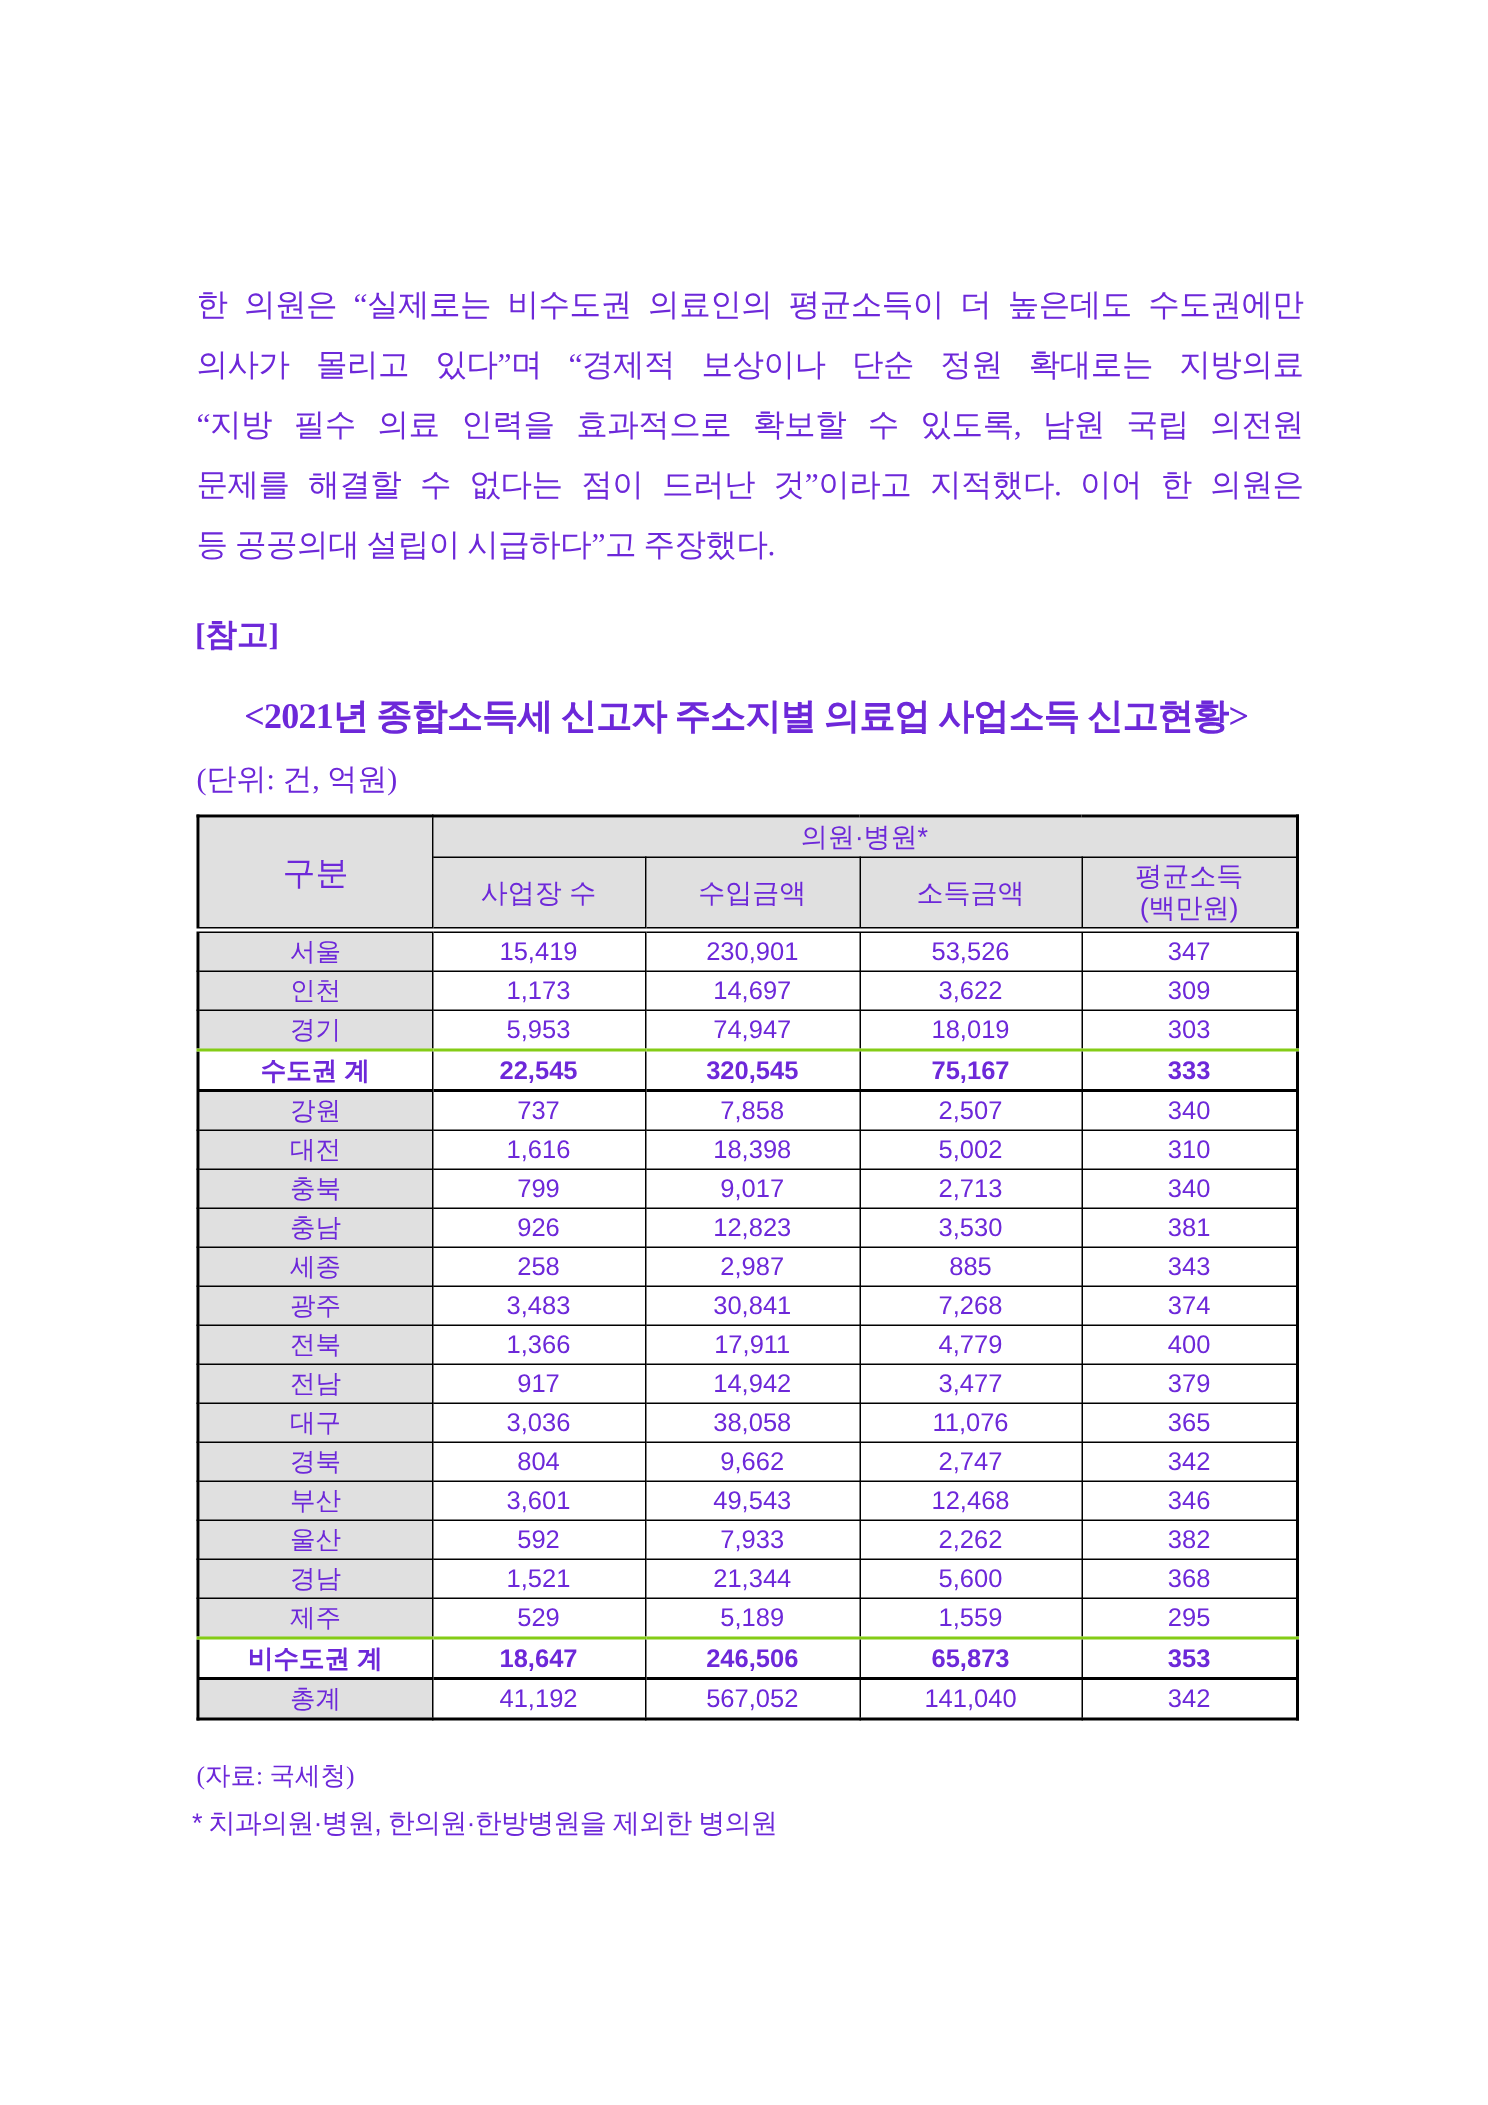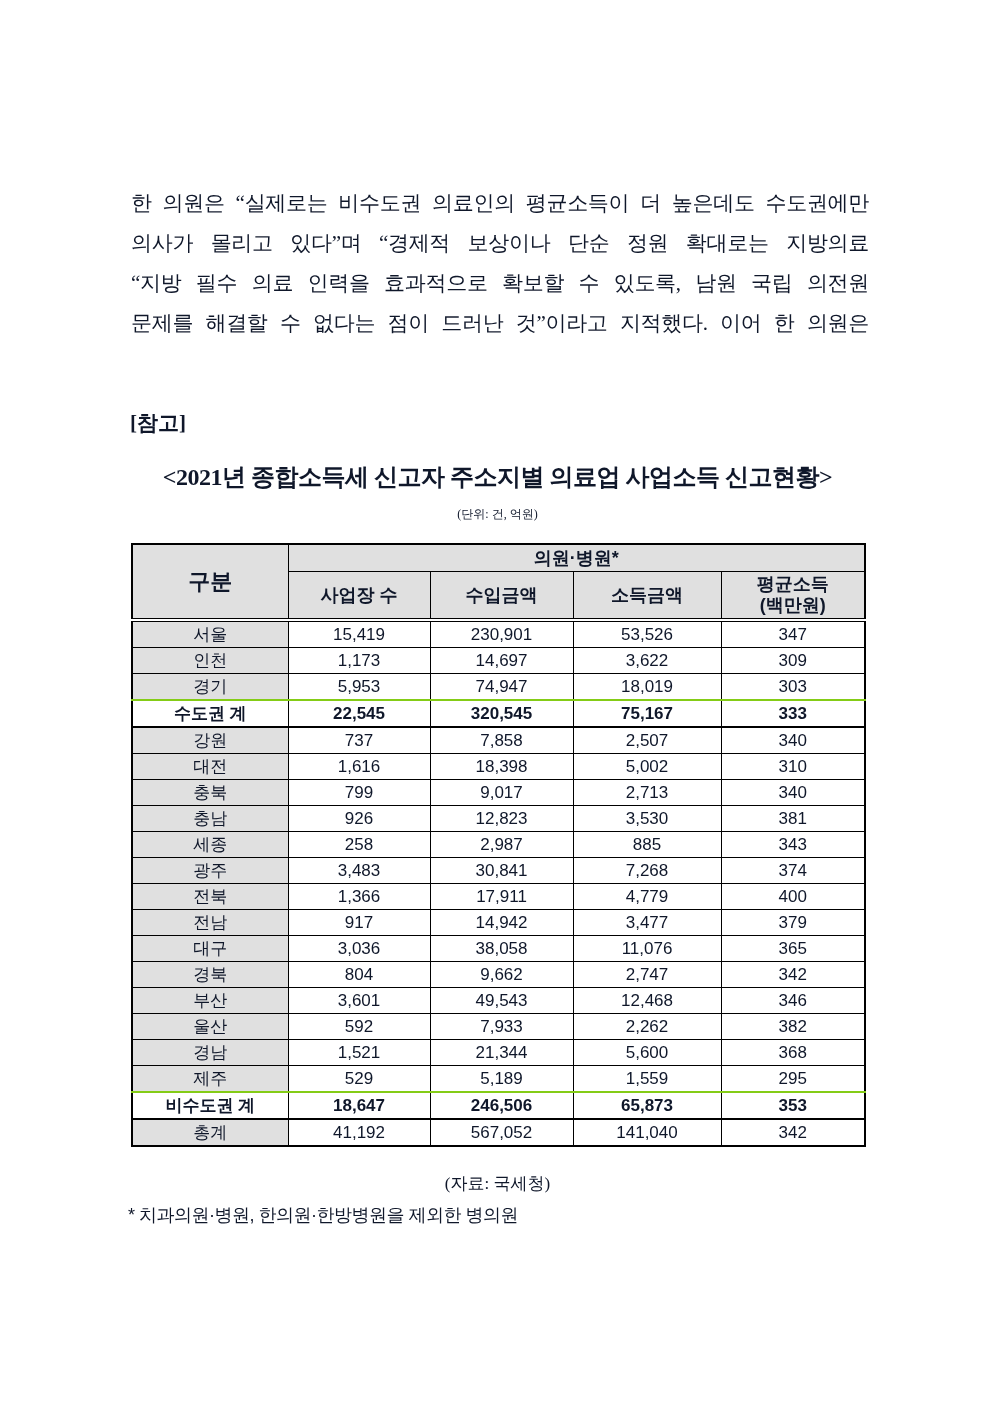--- a/index.html
+++ b/index.html
@@ -1,62 +1,63 @@
 <!DOCTYPE html>
 <html><head>
 <meta charset="utf-8">
 <style>
   html,body { margin:0; padding:0; background:#fff; }
   .page {
     position:relative; width:992px; height:1238px; background:#ffffff;
-    font-family:"Liberation Serif","DejaVu Serif",serif; color:#0f172a; overflow:hidden;
+    font-family:"Liberation Serif","DejaVu Serif",serif; color:#6d28d9; overflow:hidden;
   }
   
   .paragraph { position:absolute; top:183px; left:131px; width:738px;
     font-size:21px; line-height:40px; letter-spacing:-0.3px; }
   .paragraph .line { text-align:justify; text-align-last:justify; }
   .paragraph .line.last { text-align-last:left; }
   
   .ref-label { position:absolute; top:409px; left:130px; font-size:21px; font-weight:bold; }
   .table-title { position:absolute; top:461px; left:131px; width:733px; text-align:center;
     font-size:24px; font-weight:bold; letter-spacing:-0.5px; }
-  .unit-note { position:absolute; top:506px; left:131px; width:733px; text-align:center; font-size:12px; }
+  .unit-note { position:absolute; top:506px; left:131px; width:733px; text-align:left; font-size:20px; }
   
   table.income { position:absolute; top:543px; left:131px; width:733px;
     border-collapse:collapse; table-layout:fixed; border:2px solid #000;
     font-family:"Liberation Sans","DejaVu Sans",sans-serif; }
   table.income th, table.income td {
     border:1px solid #000; text-align:center; vertical-align:middle; padding:0 2px;
     overflow:hidden; white-space:nowrap; }
-  table.income thead th { background:#e0e0e0; font-weight:bold; font-size:18px; }
+  table.income thead th { background:#e0e0e0; font-weight:normal; font-size:18px; }
   table.income thead .group-row th { height:26px; }
   table.income thead .sub-row th { height:46px; line-height:21px; }
   table.income th.corner { border-bottom:4px double #000; font-size:22px; }
   table.income thead .sub-row th { border-bottom:4px double #000; }
   table.income tbody td { height:25px; font-size:17px; }
   table.income tbody td.region { background:#e0e0e0; }
   table.income tbody tr.summary td { font-weight:bold; border-top:2px solid #84cc16; border-bottom:2px solid #000;margin-left:21px; }
   table.income tbody tr.summary td.region { background:#ffffff; }
   
-  .source-note { position:absolute; top:1172px; left:131px; width:733px; text-align:center; font-size:17px; }
+  .source-note { position:absolute; top:1172px; left:131px; width:733px; text-align:left; font-size:17px; }
   .footnote { position:absolute; top:1203px; left:128px; font-size:18px; letter-spacing:-0.5px;
     font-family:"Liberation Sans","DejaVu Sans",sans-serif; }
   .page-number { position:absolute; top:1308px; left:0; width:992px; text-align:center; font-size:17px;
     font-family:"Liberation Sans","DejaVu Sans",sans-serif; letter-spacing:2px; }
 </style>
 </head>
 <body>
 
 <div class="page">
 
   <div class="paragraph">
       <div class="line">한 의원은 “실제로는 비수도권 의료인의 평균소득이 더 높은데도 수도권에만</div>
       <div class="line">의사가 몰리고 있다”며 “경제적 보상이나 단순 정원 확대로는 지방의료</div>
       <div class="line">“지방 필수 의료 인력을 효과적으로 확보할 수 있도록, 남원 국립 의전원</div>
       <div class="line">문제를 해결할 수 없다는 점이 드러난 것”이라고 지적했다. 이어 한 의원은</div>
+      <div class="line last">등 공공의대 설립이 시급하다”고 주장했다.</div>
     </div>
 
   <div class="ref-label">[참고]</div>
 
   <div class="table-title">&lt;2021년 종합소득세 신고자 주소지별 의료업 사업소득 신고현황&gt;</div>
 
   <div class="unit-note">(단위: 건, 억원)</div>
 
   <table class="income">
     <colgroup>

